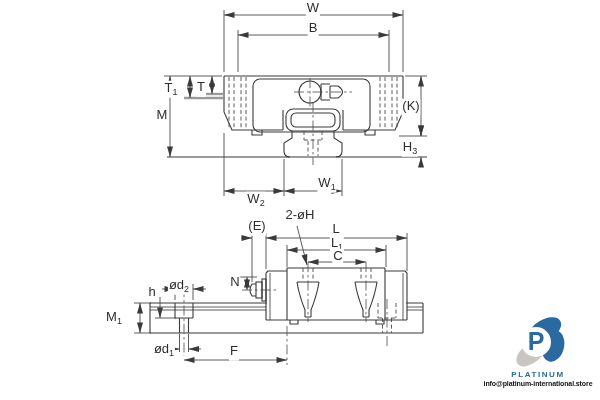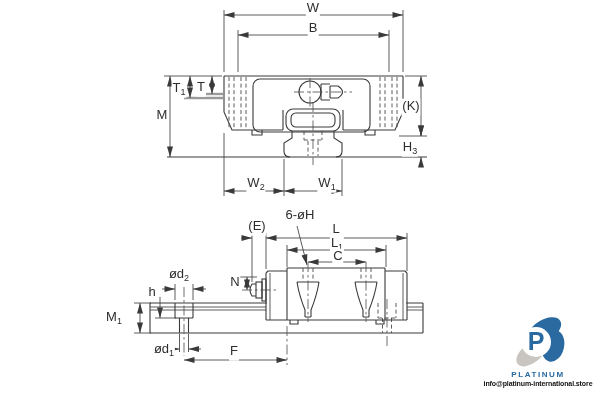--- a/index.html
+++ b/index.html
@@ -185,34 +185,34 @@
         <rect class="s" x="256" y="282" width="6" height="16"></rect>
         <path class="s" d="M256,284 H252 Q248,290 252,296 H256"></path>
         <line class="cl" x1="242" y1="290" x2="276" y2="290"></line>
       </g>
     </g>
   </svg>
 
   <div id="labels">
     <div class="dim-label" style="left:313px;top:9px"><span>W</span><sub></sub></div>
     <div class="dim-label" style="left:313px;top:29px"><span>B</span><sub></sub></div>
-    <div class="dim-label" style="left:179px;top:89px"><span>T</span><sub>1</sub></div>
+    <div class="dim-label" style="left:171px;top:89px"><span>T</span><sub>1</sub></div>
     <div class="dim-label" style="left:201px;top:88px"><span>T</span><sub></sub></div>
     <div class="dim-label" style="left:162px;top:116px"><span>M</span><sub></sub></div>
     <div class="dim-label" style="left:411px;top:107px"><span>(K)</span><sub></sub></div>
     <div class="dim-label" style="left:410px;top:148px"><span>H</span><sub>3</sub></div>
-    <div class="dim-label" style="left:256px;top:184px"><span>W</span><sub>2</sub></div>
+    <div class="dim-label" style="left:256px;top:200px"><span>W</span><sub>2</sub></div>
     <div class="dim-label" style="left:327px;top:184px"><span>W</span><sub>1</sub></div>
 
     <div class="dim-label" style="left:257px;top:227px"><span>(E)</span><sub></sub></div>
-    <div class="dim-label" style="left:300px;top:216px"><span>6-øH</span><sub></sub></div>
+    <div class="dim-label" style="left:300px;top:216px"><span>2-øH</span><sub></sub></div>
     <div class="dim-label" style="left:336px;top:230px"><span>L</span><sub></sub></div>
     <div class="dim-label" style="left:337px;top:244px"><span>L</span><sub>1</sub></div>
     <div class="dim-label" style="left:338px;top:257px"><span>C</span><sub></sub></div>
-    <div class="dim-label" style="left:179px;top:275px"><span>ød</span><sub>2</sub></div>
+    <div class="dim-label" style="left:179px;top:286px"><span>ød</span><sub>2</sub></div>
     <div class="dim-label" style="left:235px;top:283px"><span>N</span><sub></sub></div>
     <div class="dim-label" style="left:152px;top:293px"><span>h</span><sub></sub></div>
     <div class="dim-label" style="left:114px;top:318px"><span>M</span><sub>1</sub></div>
     <div class="dim-label" style="left:164px;top:350px"><span>ød</span><sub>1</sub></div>
     <div class="dim-label" style="left:234px;top:352px"><span>F</span><sub></sub></div>
   </div>
 
   <div class="logo">
     <div class="swirl">
       <div class="leaf leaf-gray"></div>

